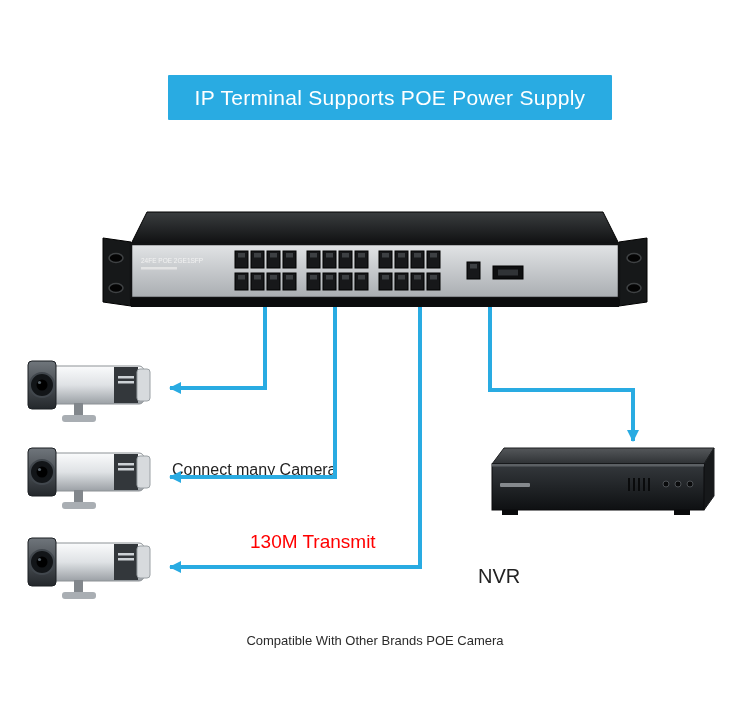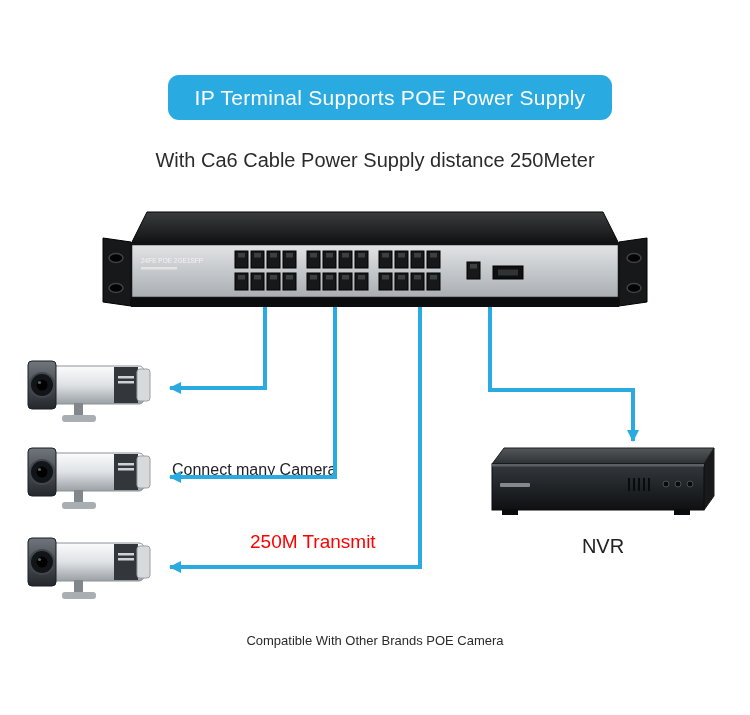--- a/index.html
+++ b/index.html
@@ -3,21 +3,21 @@
 <meta charset="utf-8">
 <style>
   html, body { margin: 0; padding: 0; background: #ffffff; }
   .stage {
     position: relative; width: 750px; height: 715px;
     background: #ffffff; overflow: hidden;
     font-family: "Liberation Sans", sans-serif;
   }
   .banner {
     position: absolute; left: 168px; top: 75px; width: 444px; height: 45px;
-    background: #29ABE2; border-radius: 11px;
+    background: #29ABE2; border-radius: 1px;
     display: flex; align-items: center; justify-content: center;
     color: #ffffff; font-size: 21px; letter-spacing: 0.3px;
   }
   .subtitle {
     position: absolute; left: 0; top: 149px; width: 750px;
     text-align: center; font-size: 20px; color: #2b2b2b;
   }
   .switch-wrap { position: absolute; left: 95px; top: 208px; width: 560px; height: 105px; }
   .camera { position: absolute; width: 140px; height: 80px; }
   .cam1 { left: 22px; top: 350px; }
@@ -26,22 +26,22 @@
   .connect-label {
     position: absolute; left: 172px; top: 461px;
     font-size: 16px; color: #222222;
   }
   .transmit-label {
     position: absolute; left: 250px; top: 531px;
     font-size: 19px; color: #FF0000;
   }
   .nvr-wrap { position: absolute; left: 478px; top: 438px; width: 250px; height: 90px; }
   .nvr-label {
-    position: absolute; left: 478px; top: 535px; width: 250px;
-    text-align: center; font-size: 20px; color: #222222;
+    position: absolute; left: 478px; top: 565px; width: 250px;
+    text-align: left; font-size: 20px; color: #222222;
   }
   .footer {
     position: absolute; left: 0; top: 633px; width: 750px;
     text-align: center; font-size: 13px; color: #2b2b2b;
   }
   .arrows { position: absolute; left: 0; top: 0; width: 750px; height: 715px; pointer-events: none; }
   .hidden-defs { position: absolute; width: 0; height: 0; overflow: hidden; }
 </style>
 </head>
 <body>
@@ -72,21 +72,20 @@
         <rect x="52" y="53" width="9" height="13" fill="#82878c"></rect>
         <rect x="40" y="65" width="34" height="7" rx="3" fill="#a9aeb3"></rect>
       </symbol>
     </defs>
   </svg>
 
   <div class="banner">
     <span>IP Terminal Supports POE Power Supply</span>
   </div>
 
-  <div class="subtitle">With Ca6 Cable Power Supply distance 250Meter</div>
 
   <div class="switch-wrap">
     <svg viewBox="0 0 560 105" width="560" height="105">
       <defs>
         <linearGradient id="swTopG" x1="0" y1="0" x2="0" y2="1">
           <stop offset="0" stop-color="#3a3d3f"></stop>
           <stop offset="1" stop-color="#0f1011"></stop>
         </linearGradient>
         <linearGradient id="swFaceG" x1="0" y1="0" x2="0" y2="1">
           <stop offset="0" stop-color="#e2e4e6"></stop>
@@ -156,21 +155,21 @@
       <use href="#cam-sym"></use>
     </svg>
   <svg class="camera cam2" viewBox="0 0 140 80">
       <use href="#cam-sym"></use>
     </svg>
   <svg class="camera cam3" viewBox="0 0 140 80">
       <use href="#cam-sym"></use>
     </svg>
 
   <div class="connect-label">Connect many Camera</div>
-  <div class="transmit-label">250M Transmit</div>
+  <div class="transmit-label">130M Transmit</div>
 
   <div class="nvr-wrap">
     <svg viewBox="0 0 250 90" width="250" height="90">
       <defs>
         <linearGradient id="nvrTopG" x1="0" y1="0" x2="0" y2="1">
           <stop offset="0" stop-color="#55585b"></stop>
           <stop offset="1" stop-color="#2e3134"></stop>
         </linearGradient>
         <linearGradient id="nvrFrontG" x1="0" y1="0" x2="0" y2="1">
           <stop offset="0" stop-color="#34383c"></stop>

